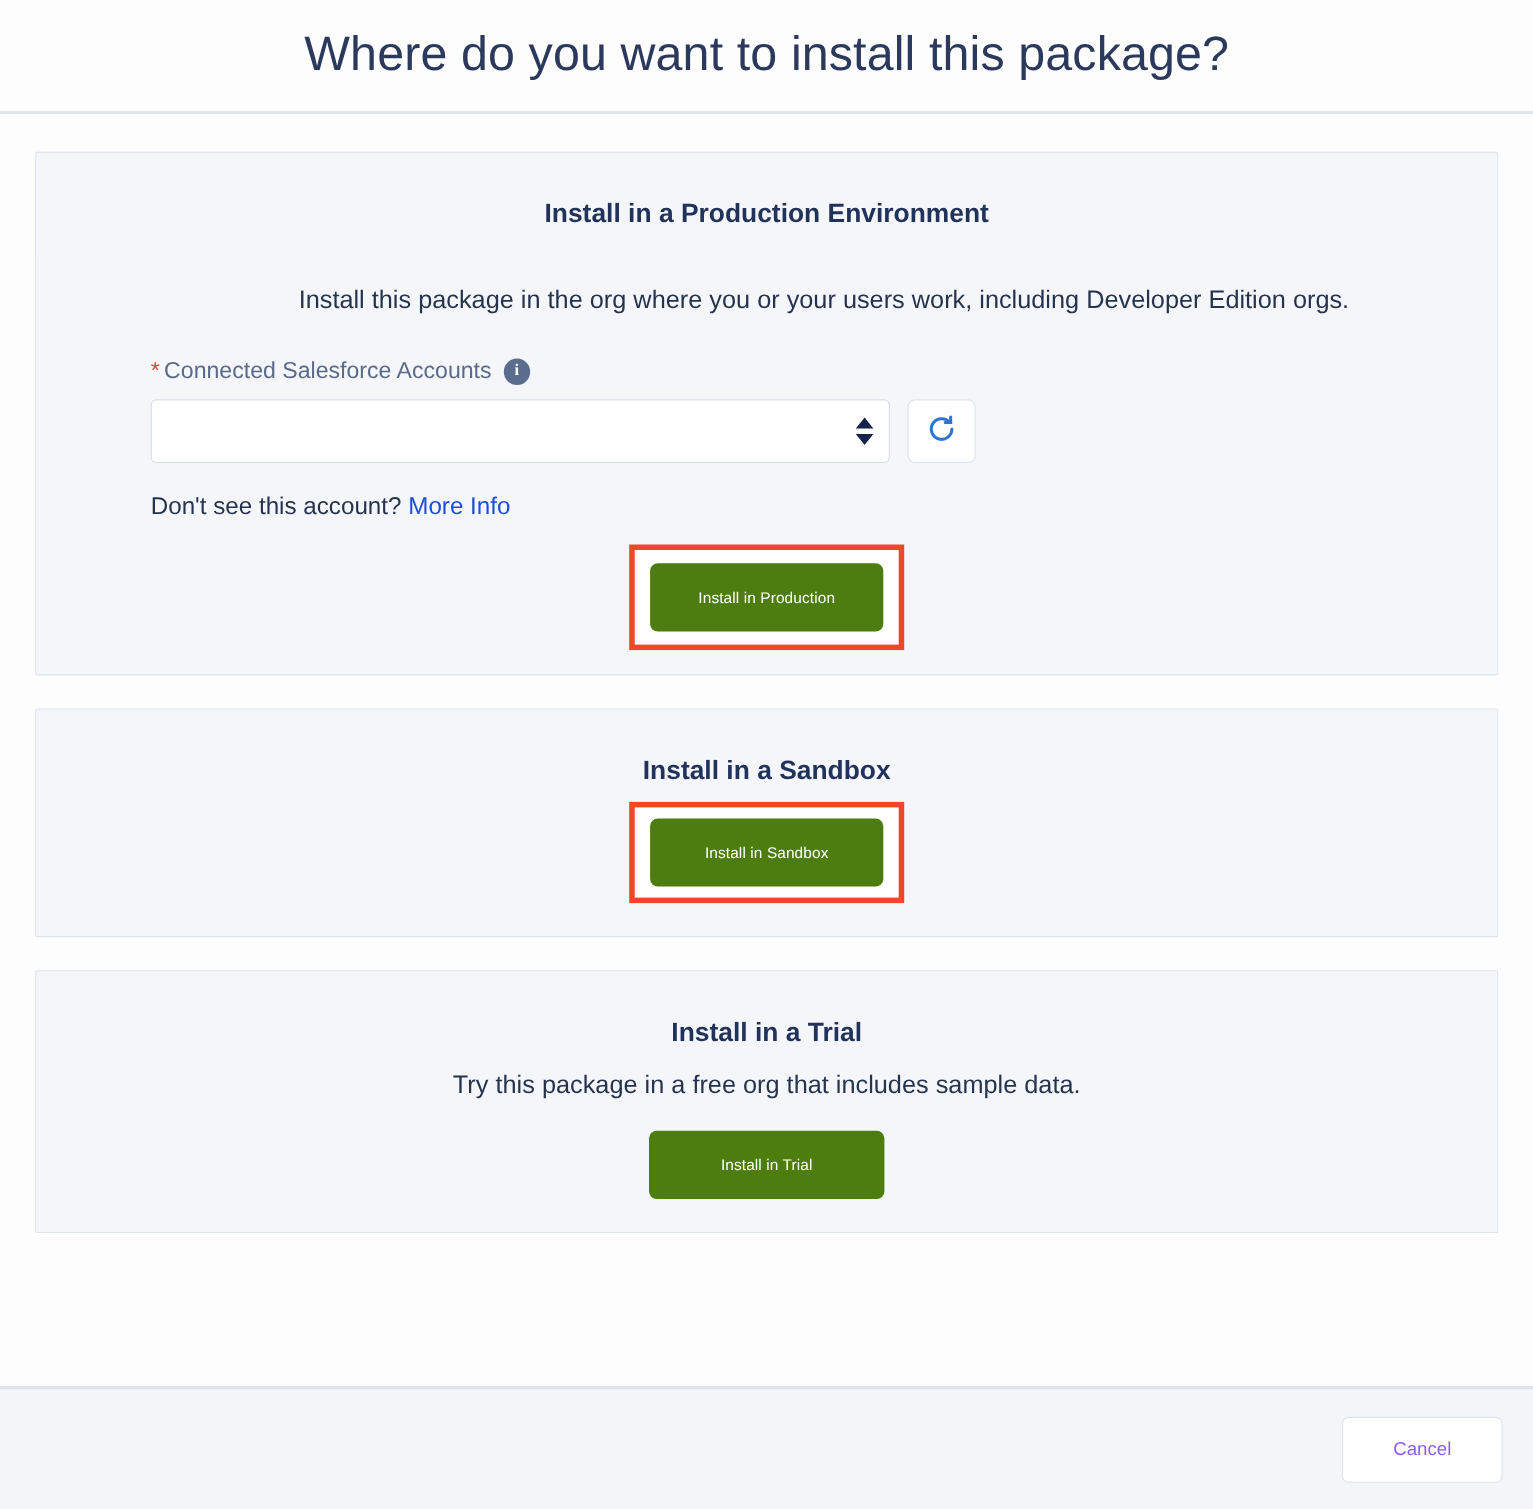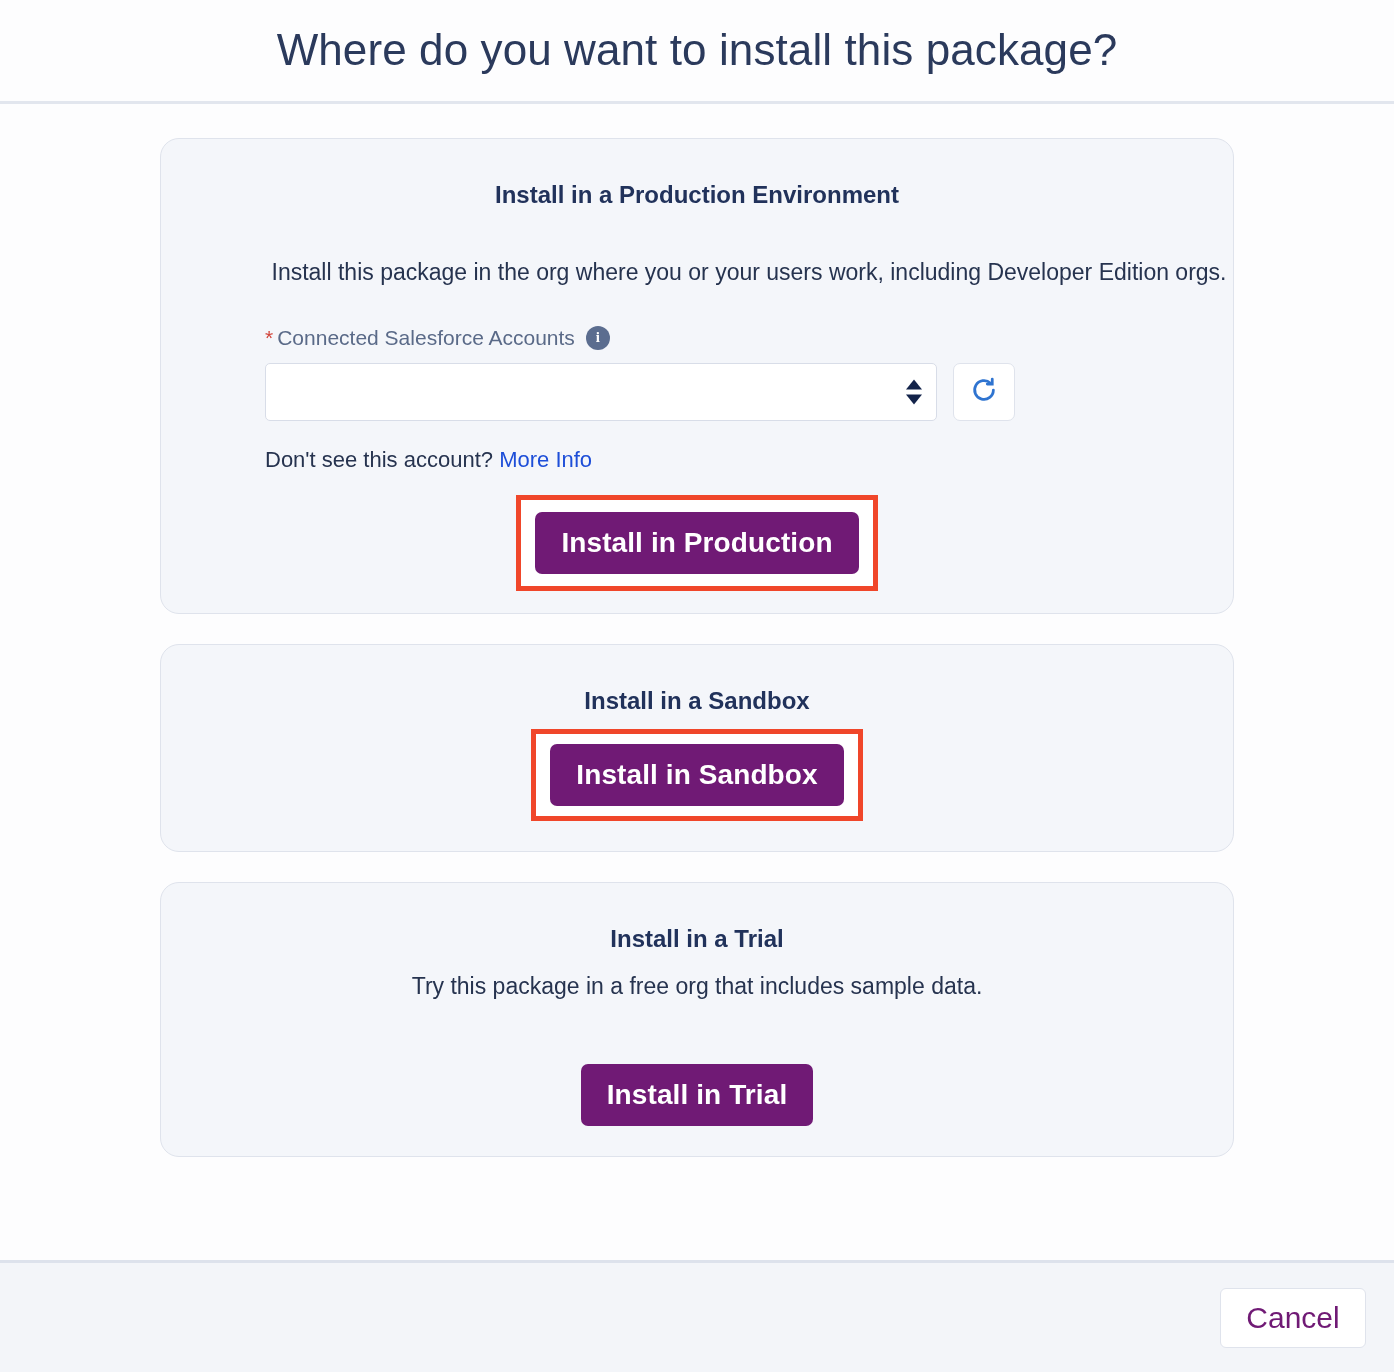--- a/index.html
+++ b/index.html
@@ -44,22 +44,22 @@
   .body {
     flex: 1 1 auto;
     padding: 34px 32px 0 32px;
     background: #fdfdfe;
     overflow: hidden;
   }
 
   .card {
     background: #f4f6fa;
     border: 1px solid #dfe3ec;
-    border-radius: 19px;
-    width: 1074px;
+    border-radius: 2px;
+    width: 1330px;
     margin: 0 auto 30px auto;
     padding: 26px 0 30px 0;
     text-align: center;
   }
   .card.production { padding-bottom: 22px; }
 
   .card-title {
     font-size: 24px;
     font-weight: 700;
     color: #21325b;
@@ -202,35 +202,35 @@
   
   .btn-row {
     display: flex;
     justify-content: center;
     margin-top: 22px;
   }
   .sandbox .btn-row { margin-top: 14px; }
   .trial .btn-row { margin-top: 26px; }
 
   .btn-primary {
-    background: #701a75;
+    background: #4d7c0f;
     color: #ffffff;
     border: 0;
     border-radius: 7px;
-    font-size: 28px;
-    font-weight: 700;
+    font-size: 14px;
+    font-weight: 400;
     font-family: "Liberation Sans", sans-serif;
     padding: 0 26px;
     height: 62px;
     min-width: 212px;
     cursor: pointer;
     line-height: 1;
     letter-spacing: 0.1px;
   }
-  .trial .btn-primary { min-width: 214px; margin-top: 36px; }
+  .trial .btn-primary { min-width: 214px; }
 
   
   .annot {
     border: 5px solid #f0462a;
     background: #ffffff;
     padding: 12px 14px;
     display: inline-block;
     line-height: 0;
   }
   .annot.sandbox-annot { padding: 10px 14px; }
@@ -243,22 +243,22 @@
     border-top: 3px solid #dde2ec;
     display: flex;
     align-items: center;
     justify-content: flex-end;
     padding-right: 28px;
   }
   .btn-cancel {
     background: #ffffff;
     border: 1px solid #dfe3ec;
     border-radius: 6px;
-    color: #701a75;
-    font-size: 30px;
+    color: #8b5cf6;
+    font-size: 17px;
     font-family: "Liberation Sans", sans-serif;
     height: 60px;
     min-width: 146px;
     cursor: pointer;
     line-height: 1;
   }
 </style>
 </head>
 <body>
 

